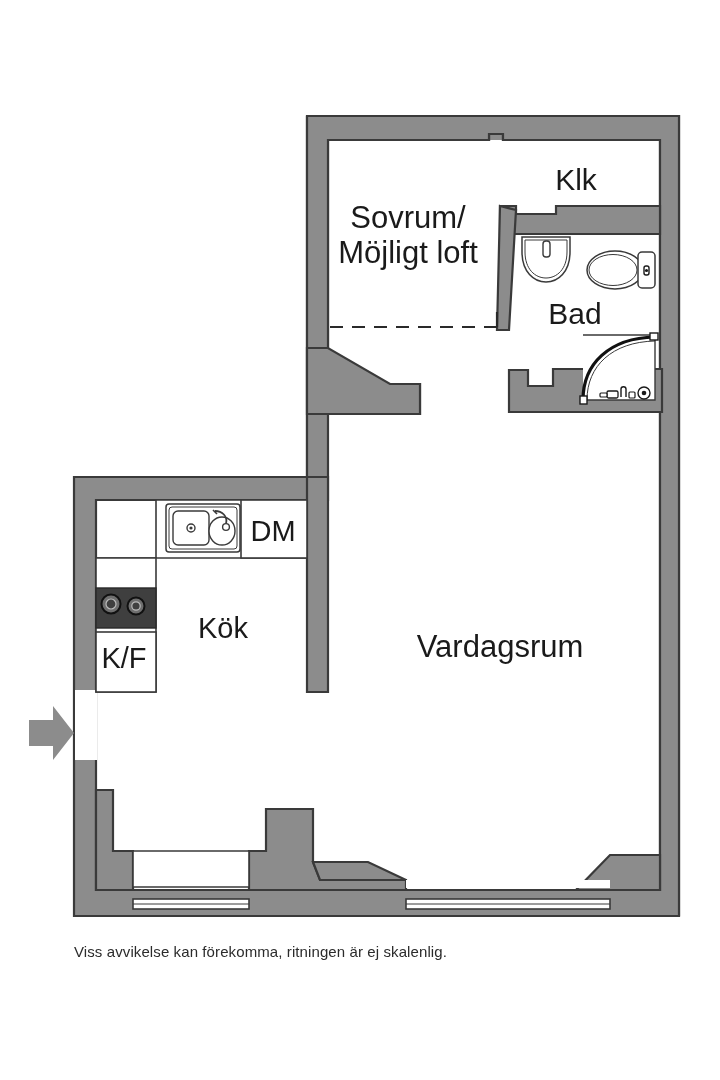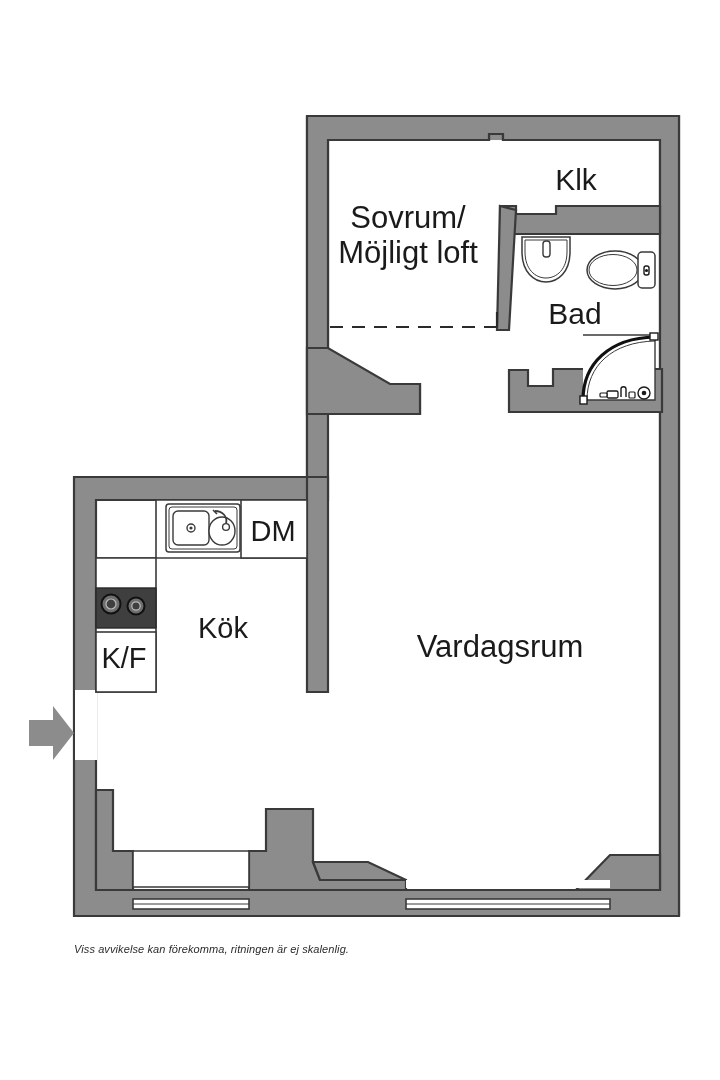--- a/index.html
+++ b/index.html
@@ -31,26 +31,25 @@
     fill: #1a1a1a;
     text-anchor: middle;
   }
   .lbl-xl { font-size: 31px; }
   .lbl-lg { font-size: 30px; }
   .lbl-md { font-size: 29px; }
   .caption-text {
     position: absolute;
     left: 74px;
     top: 943px;
-    font-size: 11px;
+    font-size: 15px;
     color: #2b2b2b;
     letter-spacing: 0.1px;
     white-space: nowrap;
     font-family: "Liberation Sans", sans-serif;
-    font-style: italic;
   }
 </style>
 </head>
 <body>
 
 <div id="floorplan-stage">
 
 <svg id="plan-svg" width="720" height="1080" viewBox="0 0 720 1080">
 
   <g>

